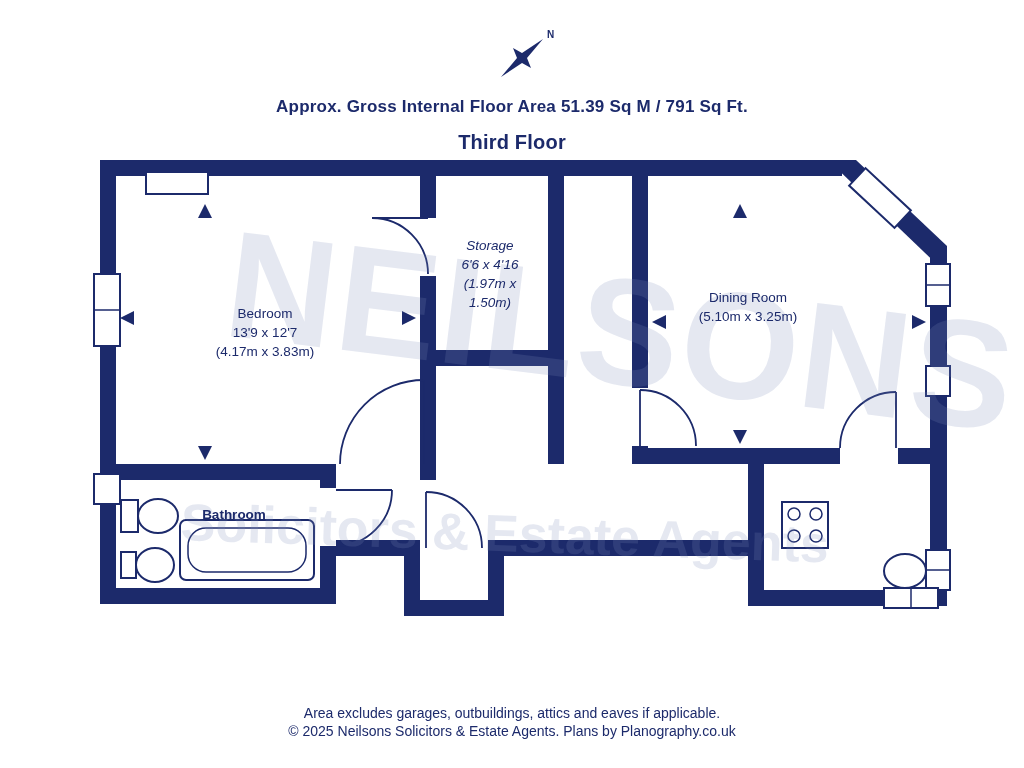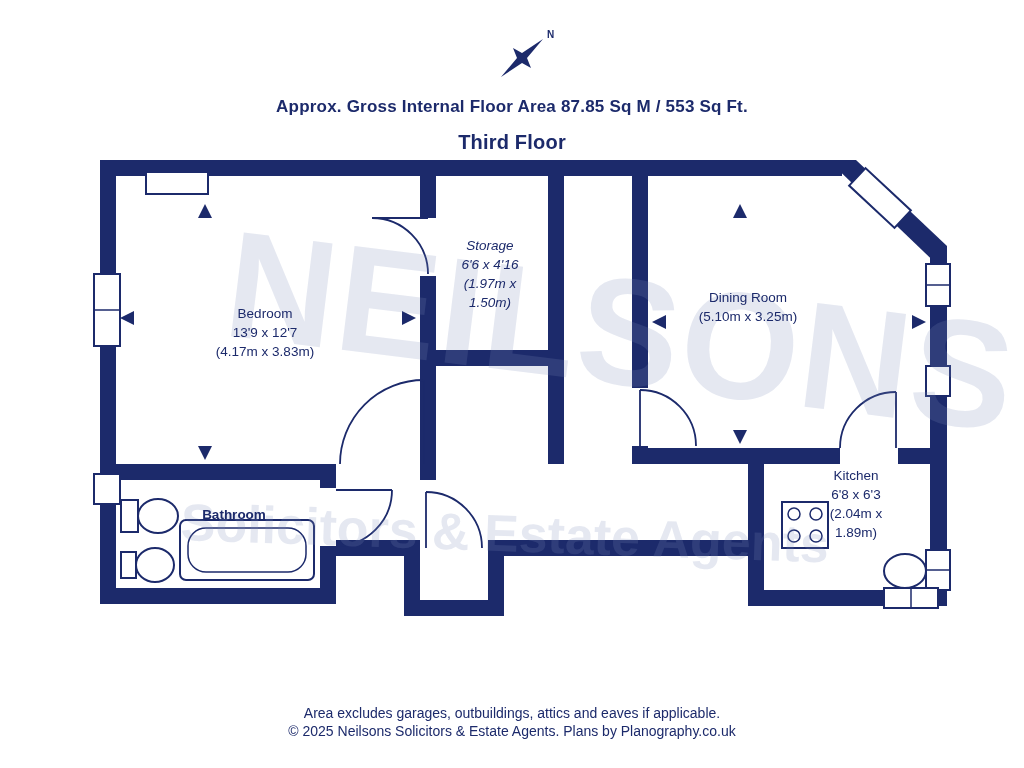--- a/index.html
+++ b/index.html
@@ -34,21 +34,21 @@
   .fx{fill:#ffffff;stroke:var(--wall-navy);stroke-width:2;}
   .fxthin{fill:none;stroke:var(--wall-navy);stroke-width:1.5;}
   .arr{fill:var(--wall-navy);}
   .north{fill:var(--wall-navy);font-family:"Liberation Sans",sans-serif;font-size:10px;font-weight:700;}
 </style>
 </head>
 <body>
 
 <div class="page">
 
-  <div class="hdr hdr-title">Approx. Gross Internal Floor Area 87.85 Sq M / 553 Sq Ft.</div>
+  <div class="hdr hdr-title">Approx. Gross Internal Floor Area 51.39 Sq M / 791 Sq Ft.</div>
   <div class="hdr hdr-floor">Third Floor</div>
 
   <svg class="compass-svg" width="90" height="70" viewBox="0 0 90 70">
     <path class="arr" d="M65,17 L49,36 L53,46 L44,41 L23,55 L39,36 L35,26 L44,31 Z"></path>
     <text class="north" x="69" y="16">N</text>
   </svg>
 
   <svg class="plan-svg" width="1024" height="768" viewBox="0 0 1024 768">
 
     <g>
@@ -190,26 +190,20 @@
     <div>6'6 x 4'16</div>
     <div>(1.97m x</div>
     <div>1.50m)</div>
   </div>
 
   <div class="room-label" style="left:648px;top:288px;width:200px;">
     <div>Dining Room</div>
     <div>(5.10m x 3.25m)</div>
   </div>
 
-  <div class="room-label" style="left:786px;top:466px;width:140px;">
-    <div>Kitchen</div>
-    <div>6'8 x 6'3</div>
-    <div>(2.04m x</div>
-    <div>1.89m)</div>
-  </div>
 
   <div class="room-label" style="left:174px;top:505px;width:120px;font-weight:bold;">
     <div>Bathroom</div>
   </div>
 
   <div class="footer">
     <div>Area excludes garages, outbuildings, attics and eaves if applicable.</div>
     <div>© 2025 Neilsons Solicitors &amp; Estate Agents. Plans by Planography.co.uk</div>
   </div>
 

